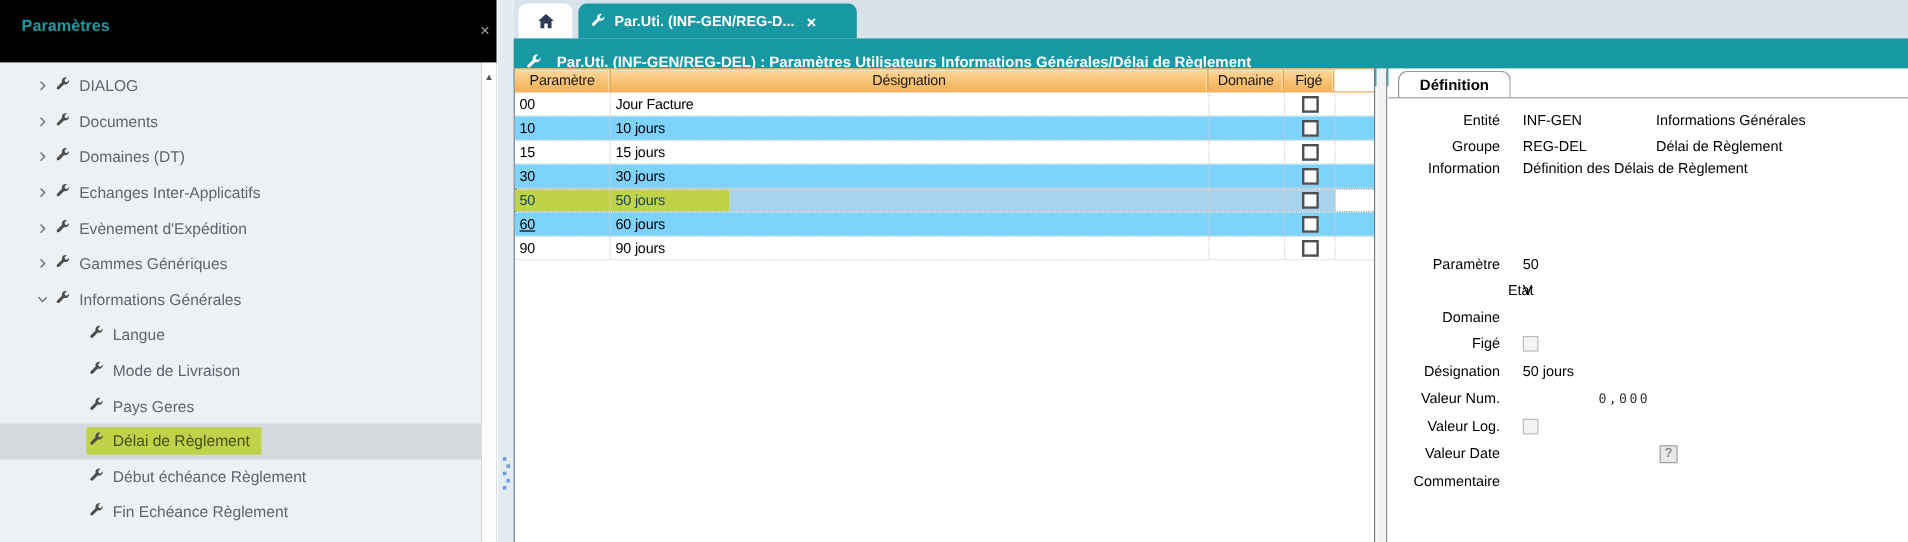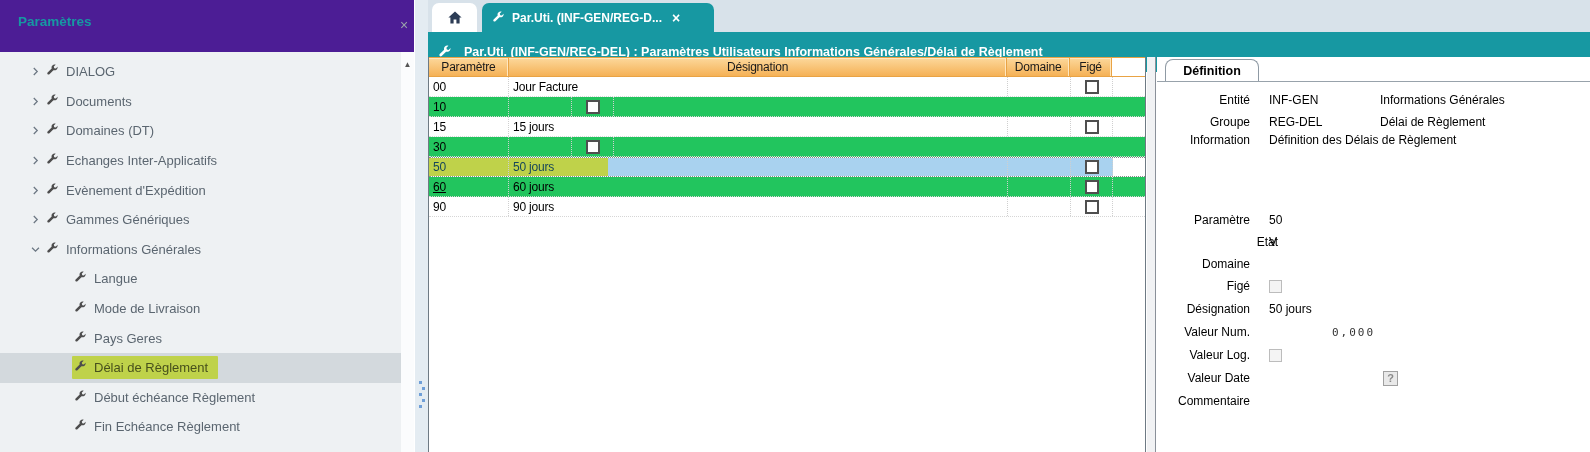--- a/index.html
+++ b/index.html
@@ -1,21 +1,21 @@
 <!DOCTYPE html>
 <html><head>
 <meta charset="utf-8">
 <style>
   html,body{margin:0;padding:0;}
   body{width:1590px;height:452px;overflow:hidden;background:#fff;
        font-family:"Liberation Sans",sans-serif;position:relative;}
   .abs{position:absolute;}
 
   
-  #sidebar{left:0;top:0;width:414px;height:452px;background:#4c1d95;}
+  #sidebar{left:0;top:0;width:414px;height:452px;background:#000000;}
   #sb-title{left:18px;top:14px;font-size:13.5px;font-weight:bold;color:var(--accent);}
   #sb-close{right:3px;top:18px;width:14px;height:14px;color:#9aa3ab;font-size:14px;
             line-height:14px;text-align:center;cursor:pointer;}
   #sb-list{left:0;top:52px;width:401px;bottom:0;background:var(--sidebar-bg);padding-top:5px;box-sizing:border-box;}
   .sb-item{height:29.6px;display:flex;align-items:center;color:#5b6670;font-size:13px;cursor:pointer;}
   .sb-item .chev{width:14px;margin-left:30px;display:flex;align-items:center;}
   .sb-item.sub .chev{margin-left:58px;visibility:hidden;}
   .sb-item .hl{display:inline-flex;align-items:flex-start;padding:4px 10px 4px 2px;border-radius:1px;}
   .sb-item .hl svg{margin-right:7px;flex:none;}
   .sb-item.selected{background:var(--sel-gray);}
@@ -45,21 +45,21 @@
   
   #tablewrap{left:428px;top:57px;width:718px;bottom:0;background:#fff;
              border-left:1px solid #6e7a84;border-right:1px solid #6e7a84;box-sizing:border-box;
              font-size:12px;letter-spacing:-0.2px;color:#000;}
   #thead{display:flex;height:20px;background:linear-gradient(180deg,var(--orange-top) 0%,var(--orange-bot) 100%);
          border-top:1px solid var(--orange-brd);border-bottom:1px solid var(--orange-brd);box-sizing:border-box;
          box-shadow:inset 0 1px 0 #ffe7bf;}
   #thead .hc{display:flex;align-items:center;justify-content:center;border-right:1px solid var(--orange-brd);
              box-shadow:inset -1px 0 0 #ffe7bf;box-sizing:border-box;font-weight:500;color:#1a1a1a;}
   .trow{display:flex;height:20px;position:relative;border-bottom:1px dotted #d6d6d6;box-sizing:border-box;}
-  .trow.stripe{background:#22c55e;}
+  .trow.stripe{background:#7dd3fc;}
   .trow .tc{display:flex;align-items:center;padding-left:4px;box-sizing:border-box;
             border-right:1px dotted #cfcfcf;position:relative;z-index:2;}
   .trow .tc.ck{justify-content:center;padding-left:0;}
   .cbx{width:14px;height:14px;border:2px solid #4f4f4f;background:#fff;box-sizing:border-box;}
   .trow.selected{border-top:1px dotted #8a8a8a;border-bottom:1px dotted #8a8a8a;color:#17465a;}
   .trow.selected .ov-green{position:absolute;left:0;top:0;bottom:0;width:179px;background:var(--hl-green);z-index:1;}
   .trow.selected .ov-blue{position:absolute;left:179px;top:0;bottom:0;width:505px;background:var(--sel-blue);z-index:1;}
 
   
   #vsplit2{left:1147px;top:57px;width:9px;bottom:0;background:#f1f2f4;border-right:1px solid #8a9099;box-sizing:border-box;cursor:col-resize;}
@@ -306,35 +306,37 @@
       <div class="trow">
         <div class="tc" style="width: 80px;">00</div>
         <div class="tc" style="width: 499px;">Jour Facture</div>
         <div class="tc" style="width: 63px;"></div>
         <div class="tc ck" style="width: 42px;">
           <span class="cbx"></span>
         </div>
       </div>
       <div class="trow stripe">
         <div class="tc" style="width: 80px;">10</div>
+        <div class="tc" style="width: 499px;">10 jours</div>
         <div class="tc" style="width: 63px;"></div>
         <div class="tc ck" style="width: 42px;">
           <span class="cbx"></span>
         </div>
       </div>
       <div class="trow">
         <div class="tc" style="width: 80px;">15</div>
         <div class="tc" style="width: 499px;">15 jours</div>
         <div class="tc" style="width: 63px;"></div>
         <div class="tc ck" style="width: 42px;">
           <span class="cbx"></span>
         </div>
       </div>
       <div class="trow stripe">
         <div class="tc" style="width: 80px;">30</div>
+        <div class="tc" style="width: 499px;">30 jours</div>
         <div class="tc" style="width: 63px;"></div>
         <div class="tc ck" style="width: 42px;">
           <span class="cbx"></span>
         </div>
       </div>
       <div class="trow selected">
         <span class="ov-green"></span>
         <span class="ov-blue"></span>
         <div class="tc" style="width: 80px;">50</div>
         <div class="tc" style="width: 499px;">50 jours</div>

